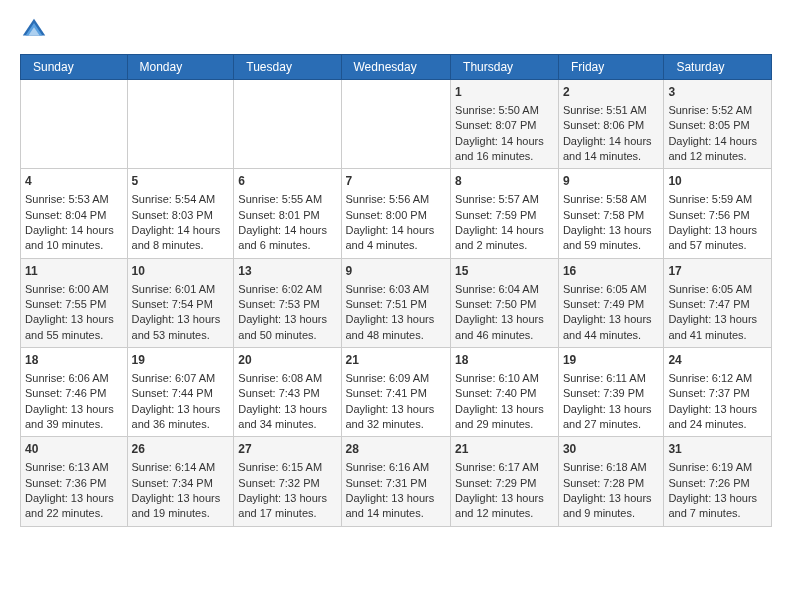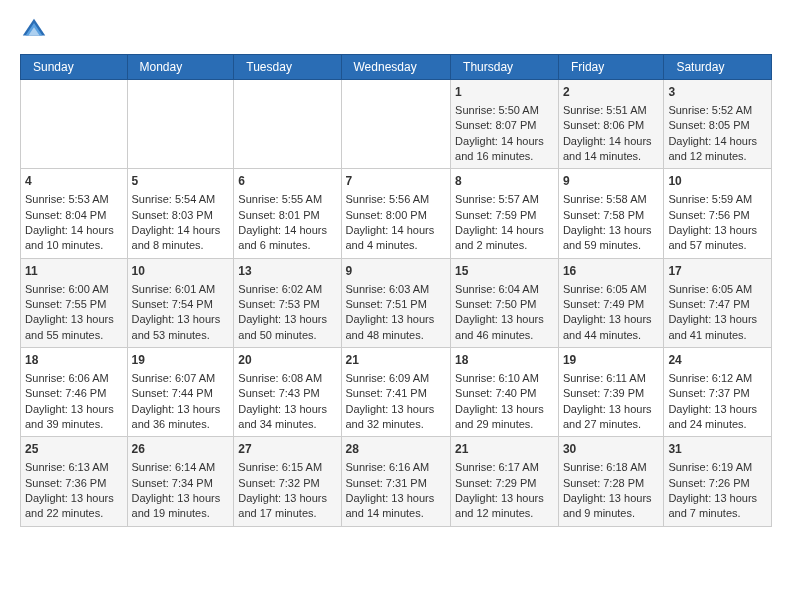--- a/index.html
+++ b/index.html
@@ -228,21 +228,21 @@
           <span class="day-number">19</span>
           <div class="day-info">Sunrise: 6:11 AM<br>Sunset: 7:39 PM<br>Daylight: 13 hours and 27 minutes.</div>
         </td>
         <td>
           <span class="day-number">24</span>
           <div class="day-info">Sunrise: 6:12 AM<br>Sunset: 7:37 PM<br>Daylight: 13 hours and 24 minutes.</div>
         </td>
       </tr>
       <tr>
         <td>
-          <span class="day-number">25</span>
+          <span class="day-number">40</span>
           <div class="day-info">Sunrise: 6:13 AM<br>Sunset: 7:36 PM<br>Daylight: 13 hours and 22 minutes.</div>
         </td>
         <td>
           <span class="day-number">26</span>
           <div class="day-info">Sunrise: 6:14 AM<br>Sunset: 7:34 PM<br>Daylight: 13 hours and 19 minutes.</div>
         </td>
         <td>
           <span class="day-number">27</span>
           <div class="day-info">Sunrise: 6:15 AM<br>Sunset: 7:32 PM<br>Daylight: 13 hours and 17 minutes.</div>
         </td>

